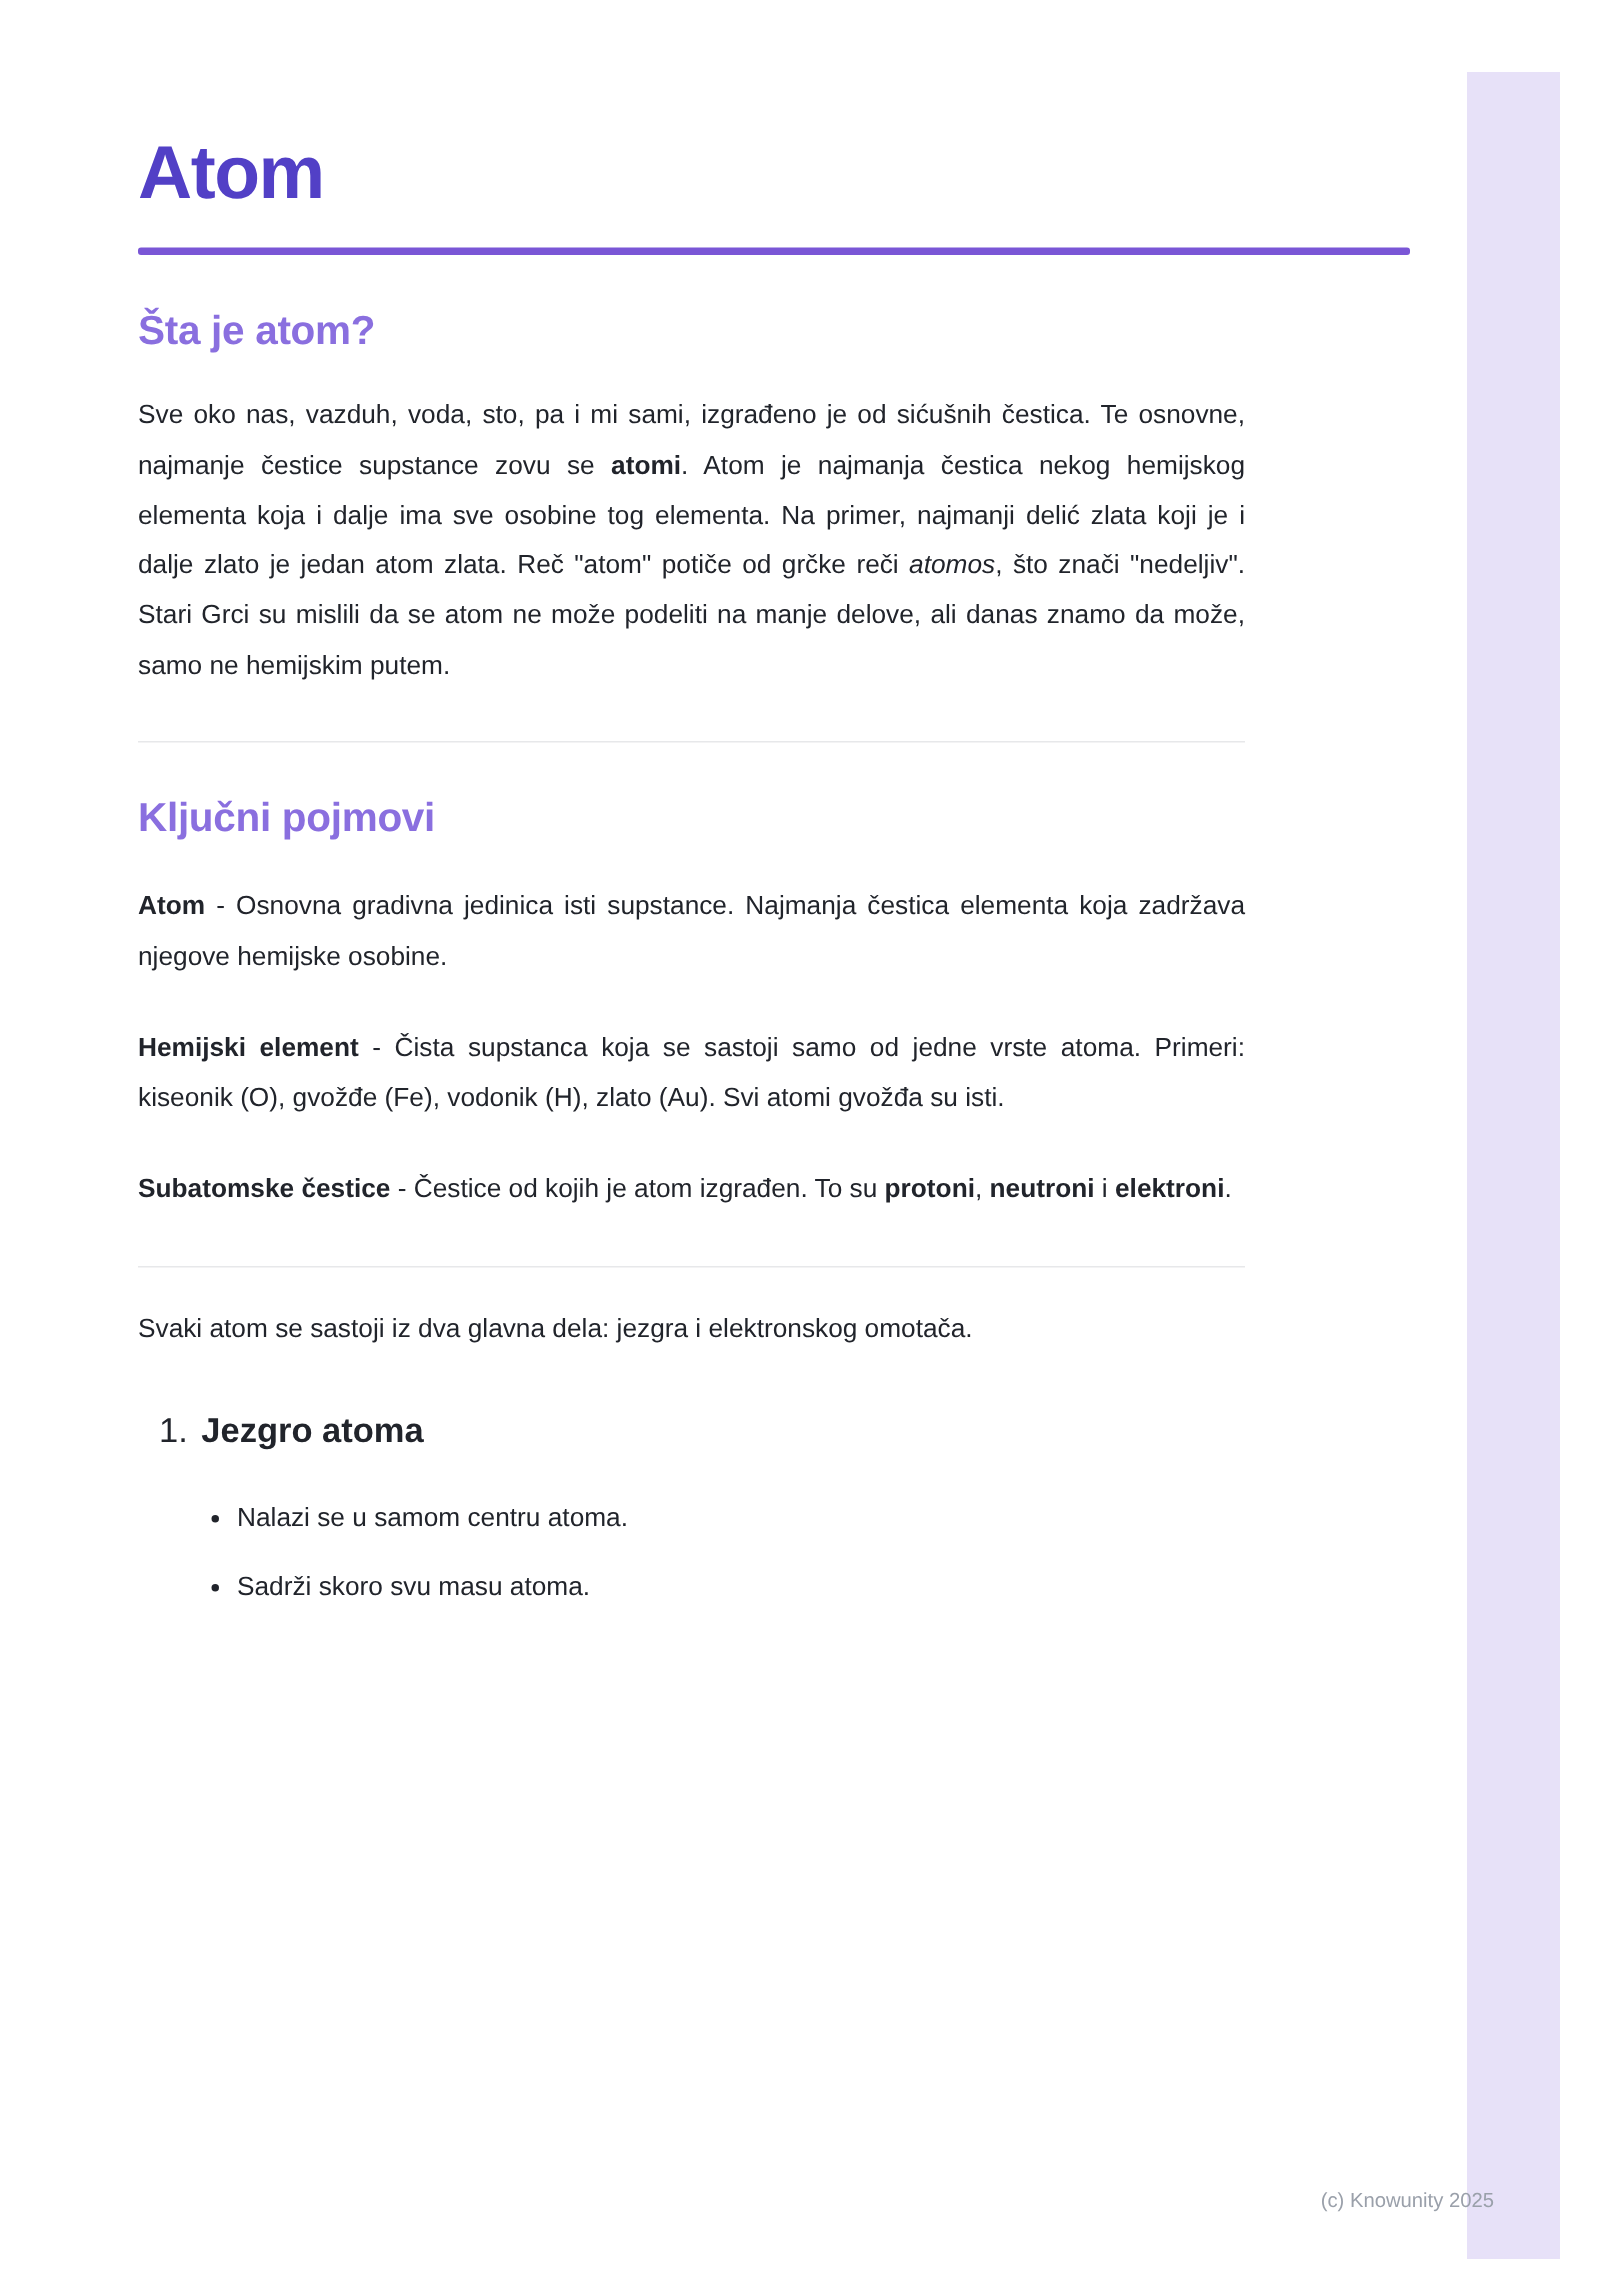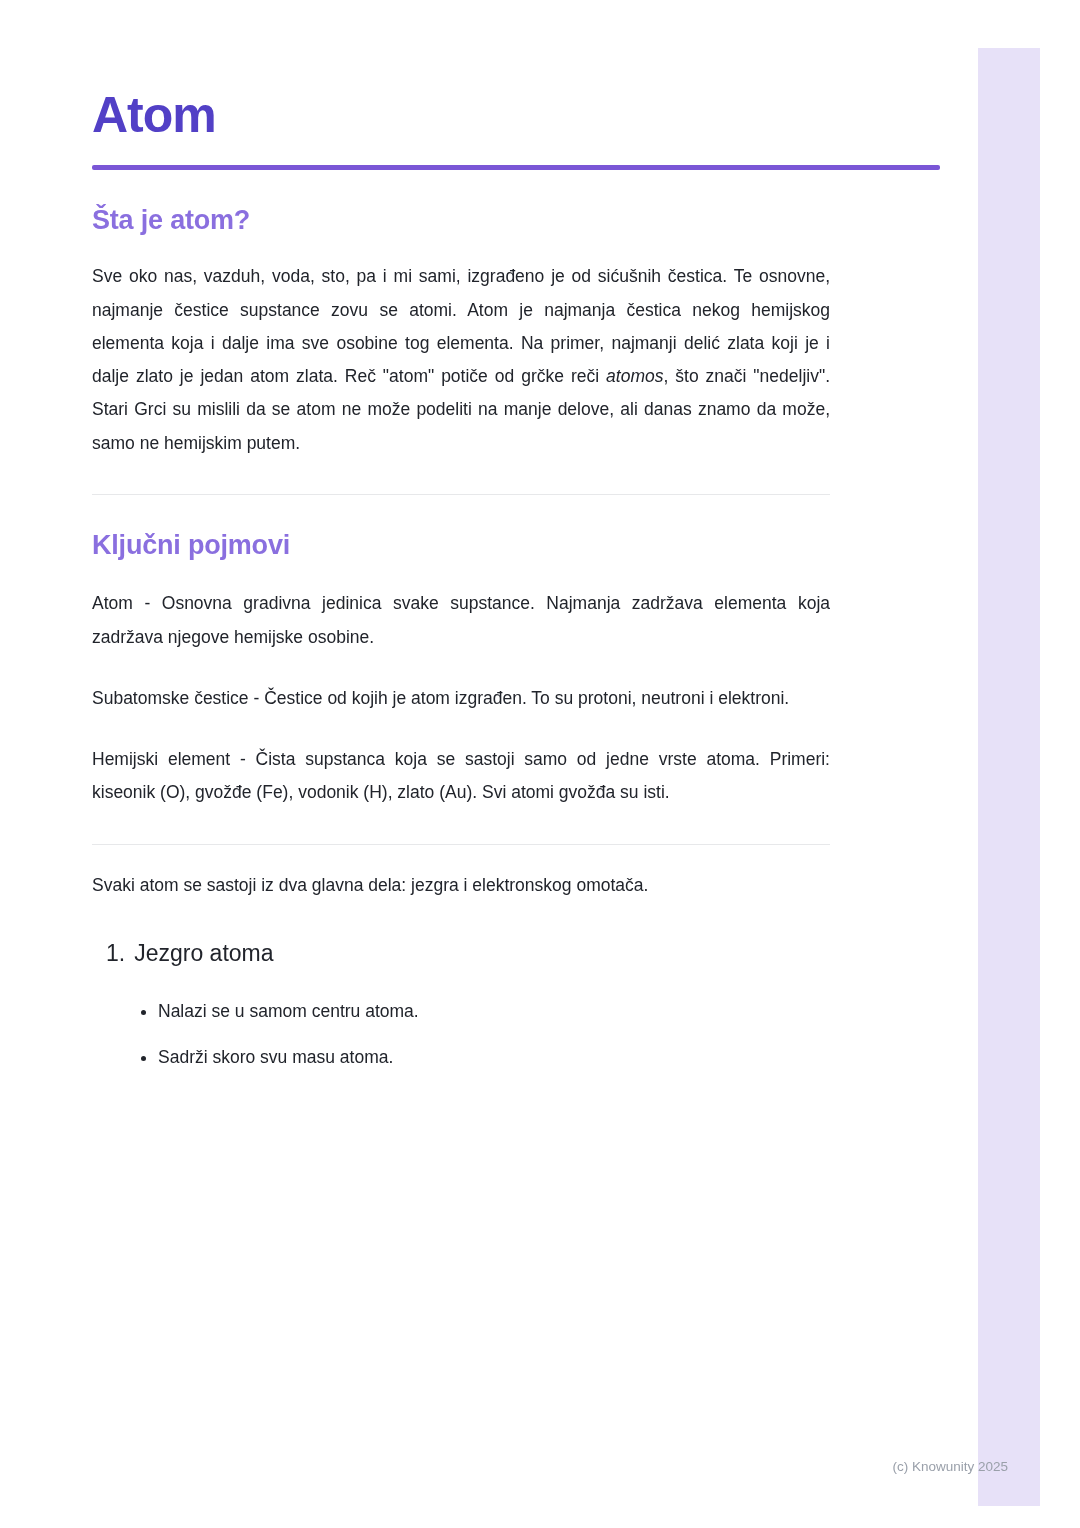--- a/index.html
+++ b/index.html
@@ -61,21 +61,21 @@
     width: 738px;
     margin-top: 24px;
     font-size: 17.5px;
     line-height: 1.9;
     text-align: justify;
     color: #21242b;
   }
   .def { margin-top: 28px; }
   .def-first { margin-top: 26px; }
 
-  .b { font-weight: 400; }
+  .b { font-weight: 700; }
   .i { font-style: italic; }
 
   hr.divider {
     width: 738px;
     border: none;
     border-top: 1px solid #e7e8ea;
     margin: 34px 0 0 0;
   }
 
   .num-item {
@@ -94,21 +94,21 @@
   ul.bullets li {
     font-size: 17.5px;
     line-height: 1.9;
     margin-top: 12px;
   }
   ul.bullets li:first-child { margin-top: 0; }
 
   .footer {
     position: absolute;
     top: 1459px;
-    right: 72px;
+    right: 84px;
     font-size: 13.5px;
     color: #9aa0aa;
     z-index: 3;
   }
 </style>
 </head>
 <body>
 
 <div class="edge-strip"></div>
 
@@ -119,23 +119,23 @@
 
   <section>
     <h2 class="section-heading first">Šta je atom?</h2>
     <p class="para"><span>Sve oko nas, vazduh, voda, sto, pa i mi sami, izgrađeno je od sićušnih čestica. Te osnovne, najmanje čestice supstance zovu se </span><span class="b">atomi</span><span>. Atom je najmanja čestica nekog hemijskog elementa koja i dalje ima sve osobine tog elementa. Na primer, najmanji delić zlata koji je i dalje zlato je jedan atom zlata. Reč "atom" potiče od grčke reči </span><span class="i">atomos</span><span>, što znači "nedeljiv". Stari Grci su mislili da se atom ne može podeliti na manje delove, ali danas znamo da može, samo ne hemijskim putem.</span></p>
   </section>
 
   <hr class="divider">
 
   <section>
     <h2 class="section-heading">Ključni pojmovi</h2>
-    <p class="para def def-first"><span class="b">Atom</span><span> - Osnovna gradivna jedinica svake supstance. Najmanja zadržava elementa koja zadržava njegove hemijske osobine.</span></p>
+    <p class="para def def-first"><span class="b">Atom</span><span> - Osnovna gradivna jedinica isti supstance. Najmanja čestica elementa koja zadržava njegove hemijske osobine.</span></p>
+    <p class="para def"><span class="b">Hemijski element</span><span> - Čista supstanca koja se sastoji samo od jedne vrste atoma. Primeri: kiseonik (O), gvožđe (Fe), vodonik (H), zlato (Au). Svi atomi gvožđa su isti.</span></p>
     <p class="para def"><span class="b">Subatomske čestice</span><span> - Čestice od kojih je atom izgrađen. To su </span><span class="b">protoni</span><span>, </span><span class="b">neutroni</span><span> i </span><span class="b">elektroni</span><span>.</span></p>
-    <p class="para def"><span class="b">Hemijski element</span><span> - Čista supstanca koja se sastoji samo od jedne vrste atoma. Primeri: kiseonik (O), gvožđe (Fe), vodonik (H), zlato (Au). Svi atomi gvožđa su isti.</span></p>
   </section>
 
   <hr class="divider">
 
   <section>
     <p class="para">Svaki atom se sastoji iz dva glavna dela: jezgra i elektronskog omotača.</p>
 
     <div class="num-item">
       <span class="num">1.</span><span class="b">Jezgro atoma</span>
     </div>

